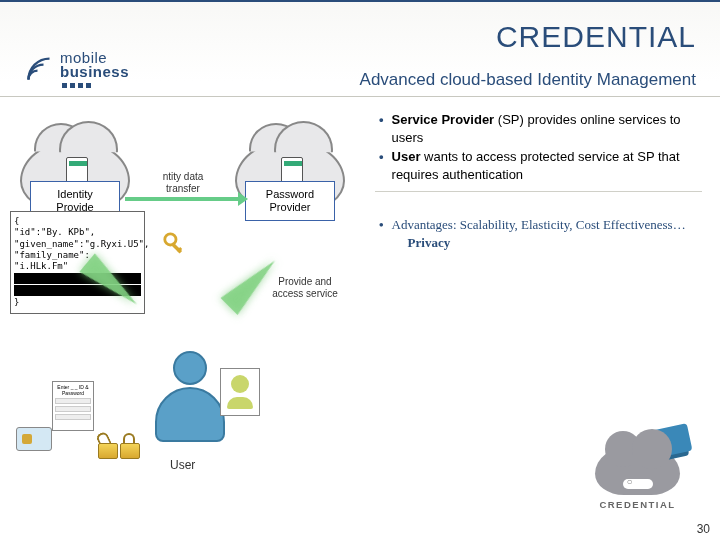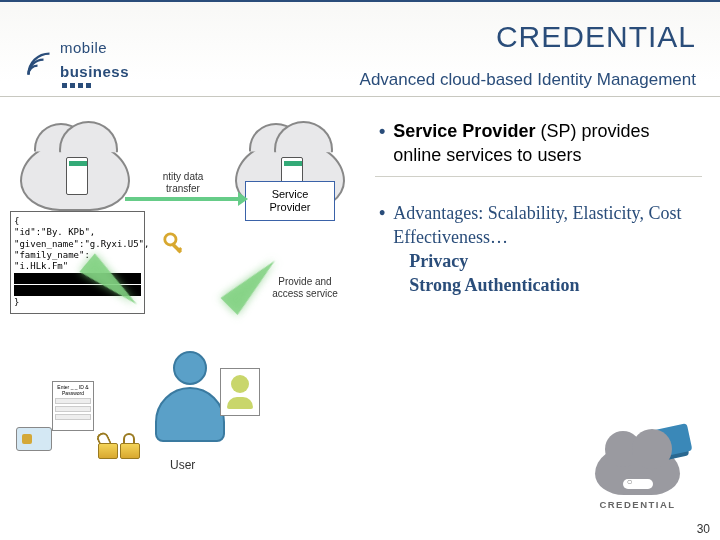--- a/index.html
+++ b/index.html
@@ -27,21 +27,21 @@
     align-items: center;
     gap: 6px;
     margin-bottom: 2px;
   }
   .logo-text {
     line-height: 0.95;
     color: #2a4d7a;
     font-family: Arial, sans-serif;
   }
   .logo-text .l1 { font-size: 15px; font-weight: 400; letter-spacing: 0.5px;}
-  .logo-text .l2 { font-size: 15px; font-weight: 700; letter-spacing: 0.5px; margin-top: 10px;}
+  .logo-text .l2 { font-size: 15px; font-weight: 700; letter-spacing: 0.5px;}
   .logo-dots { display:flex; gap:3px; margin-top:4px; margin-left:2px;}
   .logo-dots span { width:5px; height:5px; background:#2a4d7a; display:block;}
   .logo-wifi {
     width:30px; height:30px;
   }
   .title-block { text-align: right; flex:1; }
   .title {
     font-size: 30px;
     color: #2a4d7a;
     font-family: Arial, sans-serif;
@@ -60,24 +60,23 @@
     gap: 10px;
   }
   .left {
     width: 355px;
     height: 360px;
     position: relative;
     flex-shrink: 0;
   }
   .right {
     flex: 1;
-    font-size: 18px;
+    font-size: 13px;
     line-height: 1.35;
     color: #000;
-    margin-top: 8px;
   }
   .bullets { list-style: none; padding-left: 4px; }
   .bullets li { display:flex; gap:8px; margin-bottom:2px; }
   .bullets li::before { content:"•"; color:#2a4d7a; font-weight:bold; flex-shrink:0;}
   .bullets .adv-block { margin-top: 24px; color:#2a4d7a;font-family:Liberation Serif, serif; }
   .bullets .adv-block b { color:#2a4d7a;padding-left:16px; }
   .adv-indent { margin-left: 0; }
   .hr-sep { border:none; border-top:1px solid #d0d0c8; margin: 8px 0 10px 0;}
 
   
@@ -216,21 +215,23 @@
 <div class="content">
   <div class="left">
 
     <div class="cloud cloud-idp">
       <div class="cloud-server"></div>
     </div>
     <div class="cloud cloud-sp">
       <div class="cloud-server"></div>
     </div>
 
-    <div class="box box-sp"><span style="white-space:pre-line">Service
+    <div class="box box-idp"><span style="white-space:pre-line">Identity
+Provide</span></div>
+    <div class="box box-sp"><span style="white-space:pre-line">Password
 Provider</span></div>
 
     <div class="arrow-line arrow-r"></div>
     <div class="dlabel lbl-provide" style="white-space:pre-line">Provide and
 access service</div>
     <div class="dlabel lbl-transfer" style="white-space:pre-line">ntity data
 transfer</div>
     <div class="dlabel lbl-auth">authentication</div>
 
     <svg class="key-icon" viewBox="0 0 40 40">
@@ -282,28 +283,30 @@
     <div class="smallbox id-box"></div>
 
     <div class="dlabel lbl-user">User</div>
   </div>
 
   <div class="right">
     <ul class="bullets">
       <li>
           <span><b>Service Provider</b><span> (SP) provides online services to users</span></span>
         </li>
+      <li>
+          <span><b>User</b><span> wants to access protected service at SP that requires authentication</span></span>
+        </li>
     </ul>
     <hr class="hr-sep">
     <ul class="bullets">
       <li class="adv-block">
         <span>
           <span>Advantages: Scalability, Elasticity, Cost Effectiveness…</span><br>
           <b class="adv-indent">Privacy</b><br>
-          <b class="adv-indent">Strong Authentication</b>
         </span>
       </li>
     </ul>
   </div>
 </div>
 
 <div class="cred-logo">
   <div class="cred-cloud">
     <div class="cred-cards"></div>
     <div class="cred-key"></div>

